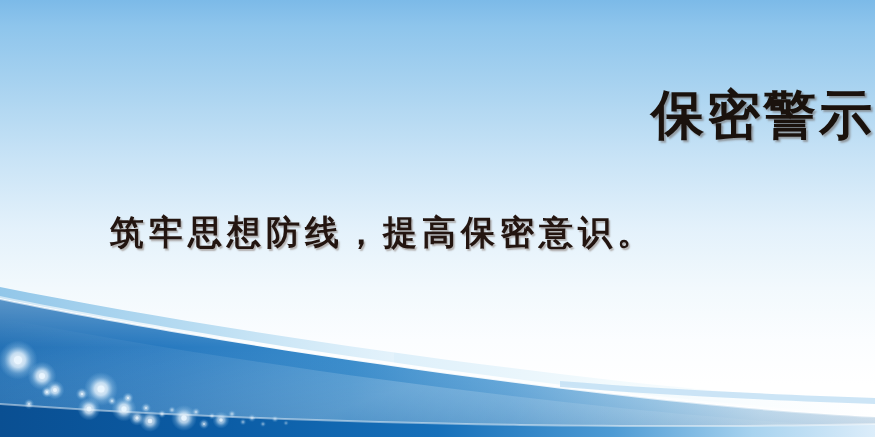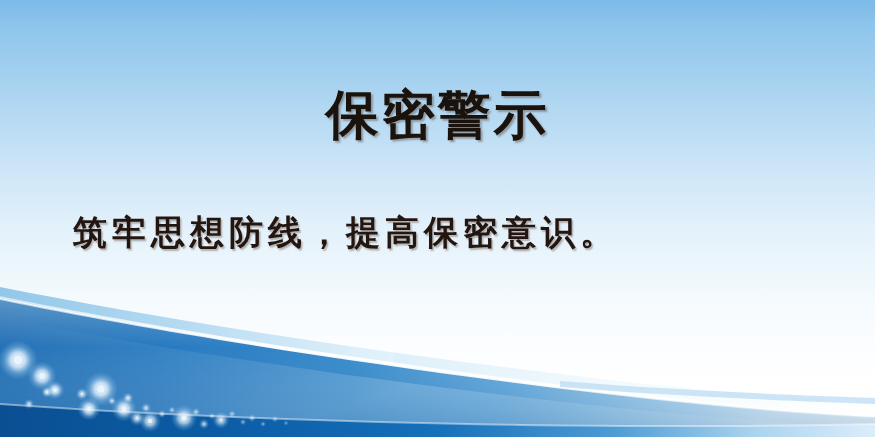--- a/index.html
+++ b/index.html
@@ -46,21 +46,21 @@
     width: 875px;
     height: 437px;
     z-index: 5;
   }
 
   .poster-title {
     position: absolute;
     left: 0;
     top: 86px;
     width: 875px;
-    text-align: center;
+    text-align: right;
     font-family: "DejaVu Sans", sans-serif;
     font-size: 53px;
     font-weight: bold;
     line-height: 1.08;
     color: #1a120d;
     letter-spacing: 3px;
     text-shadow: 2px 2px 2px rgba(90, 70, 60, 0.45);
     white-space: nowrap;
   }
 
@@ -71,20 +71,21 @@
     width: 692px;
     text-align: center;
     font-family: "DejaVu Sans", sans-serif;
     font-size: 34px;
     font-weight: bold;
     line-height: 1.25;
     color: #231510;
     letter-spacing: 5px;
     text-shadow: 1.5px 1.5px 1.5px rgba(100, 78, 66, 0.40);
     white-space: nowrap;
+    padding-left: 37px;
   }
 </style>
 </head>
 <body>
 
 <div id="poster">
 
   <svg id="wave-art" viewBox="0 0 875 437" preserveAspectRatio="none">
     <defs>
 

